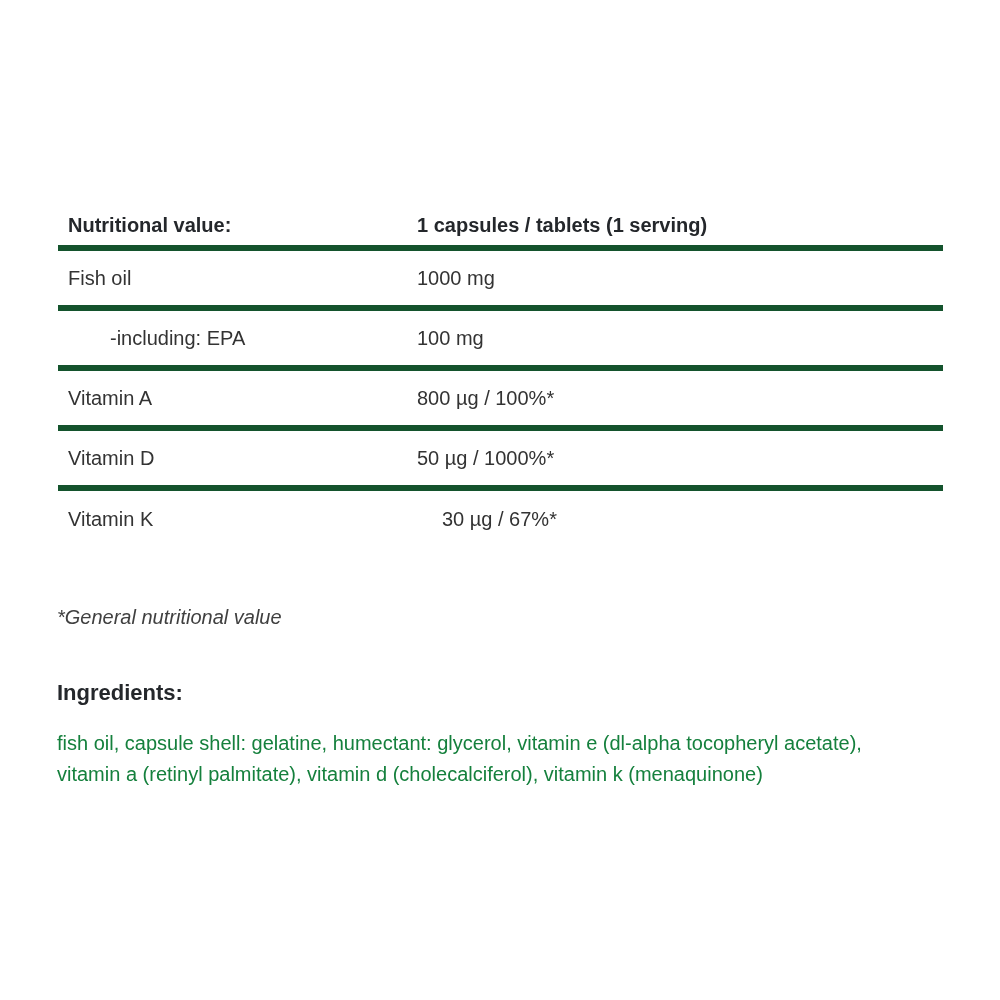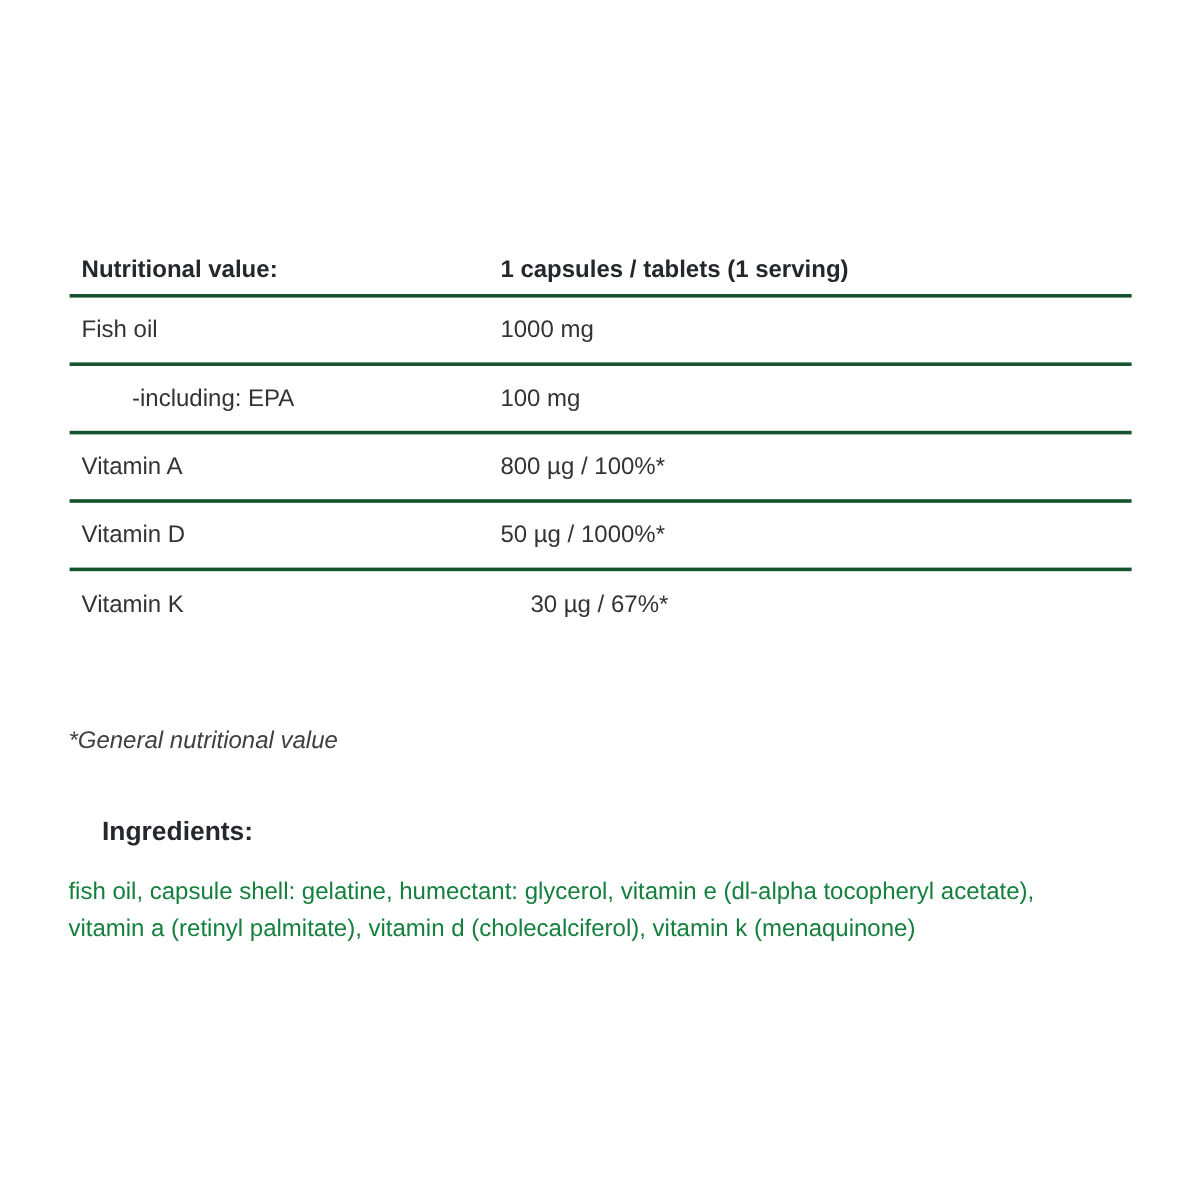--- a/index.html
+++ b/index.html
@@ -19,21 +19,21 @@
     position: absolute;
     left: 58px;
     top: 205px;
     width: 885px;
     font-size: 20px;
   }
   .t-row {
     display: flex;
     align-items: center;
     height: 54px;
-    border-bottom: 3px solid #14532d;
+    border-bottom: 6px solid #14532d;
   }
   .t-row.header {
     height: 40px;
     font-weight: bold;
     color: #24272b;
   }
   .t-body .t-row:last-child {
     border-bottom: none;
     height: 56px;
     gap: 25px;
@@ -58,21 +58,20 @@
     font-style: italic;
     color: #404040;
   }
   .ingredients-heading {
     position: absolute;
     left: 57px;
     top: 680px;
     font-size: 22px;
     font-weight: bold;
     color: #24272b;
-    margin-left: 28px;
   }
   .ingredients-text {
     position: absolute;
     left: 57px;
     top: 728px;
     font-size: 20px;
     line-height: 31px;
     color: #15803d;
     white-space: nowrap;
   }

